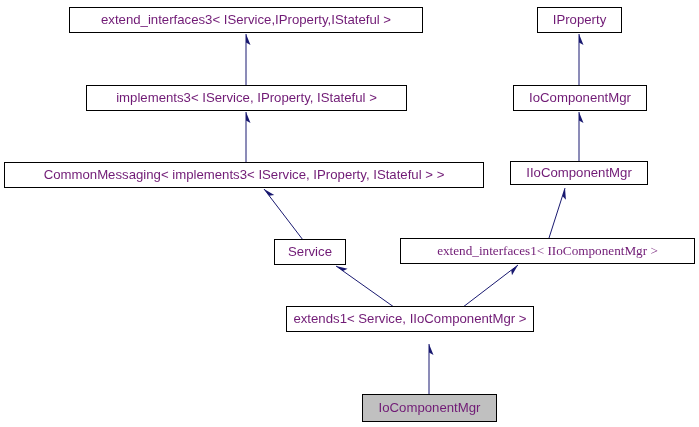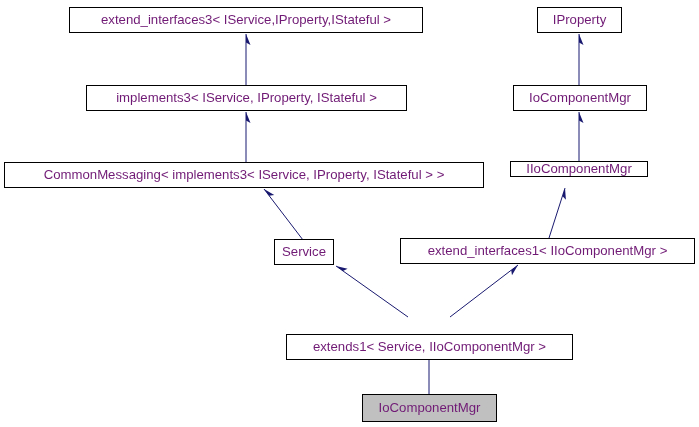--- a/index.html
+++ b/index.html
@@ -77,23 +77,23 @@
   <div class="node" style="left:69px;  top:7px;   width:354px; height:26px;">extend_interfaces3&lt; IService,IProperty,IStateful &gt;</div>
 
   <div class="node" style="left:537px; top:7px;   width:85px;  height:26px;">IProperty</div>
 
   <div class="node" style="left:86px;  top:85px;  width:321px; height:26px;">implements3&lt; IService, IProperty, IStateful &gt;</div>
 
   <div class="node" style="left:513px; top:85px;  width:134px; height:26px;">IoComponentMgr</div>
 
   <div class="node" style="left:4px;   top:162px; width:480px; height:26px;text-align:right;">CommonMessaging&lt; implements3&lt; IService, IProperty, IStateful &gt; &gt;</div>
 
-  <div class="node" style="left:510px; top:161px; width:138px; height:16px;text-align:right;">IIoComponentMgr</div>
+  <div class="node" style="left:510px; top:161px; width:138px; height:24px;text-align:right;">IIoComponentMgr</div>
 
-  <div class="node" style="left:274px; top:239px; width:60px;  height:26px;">Service</div>
+  <div class="node" style="left:274px; top:239px; width:72px;  height:26px;">Service</div>
 
-  <div class="node" style="left:400px; top:238px; width:295px; height:26px;">extend_interfaces1&lt; IIoComponentMgr &gt;</div>
+  <div class="node" style="left:400px; top:238px; width:295px; height:26px;font-family:Liberation Serif, serif;">extend_interfaces1&lt; IIoComponentMgr &gt;</div>
 
-  <div class="node" style="left:286px; top:334px; width:287px; height:26px;">extends1&lt; Service, IIoComponentMgr &gt;</div>
+  <div class="node" style="left:286px; top:306px; width:248px; height:26px;">extends1&lt; Service, IIoComponentMgr &gt;</div>
 
   <div class="node highlight" style="left:362px; top:394px; width:135px; height:28px;">IoComponentMgr</div>
 
 </div>
 
 </body></html>

